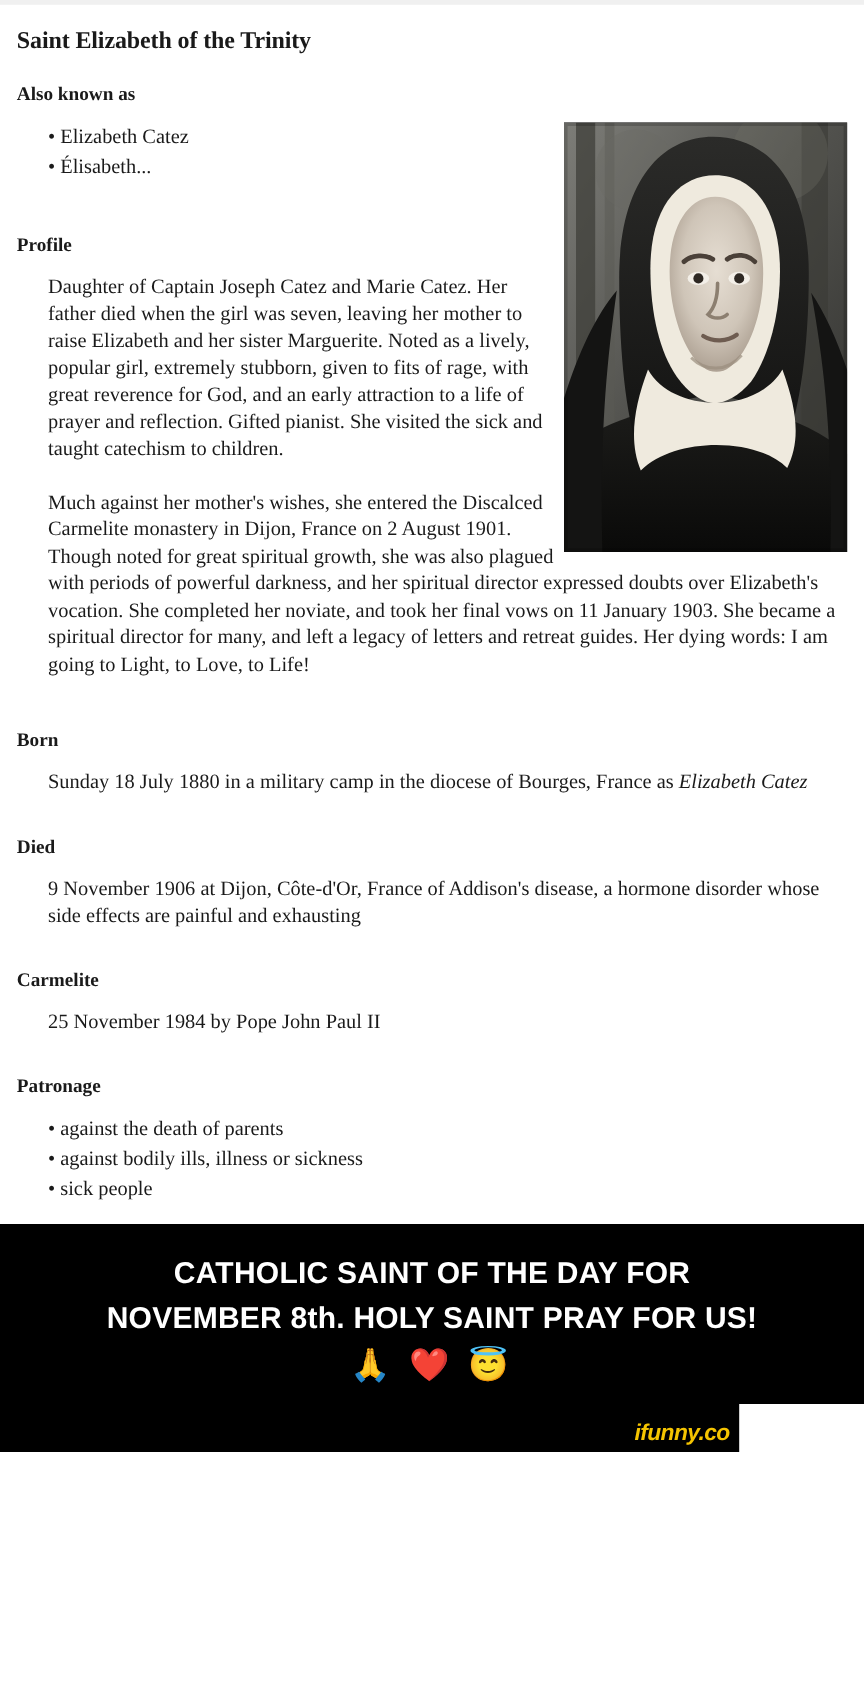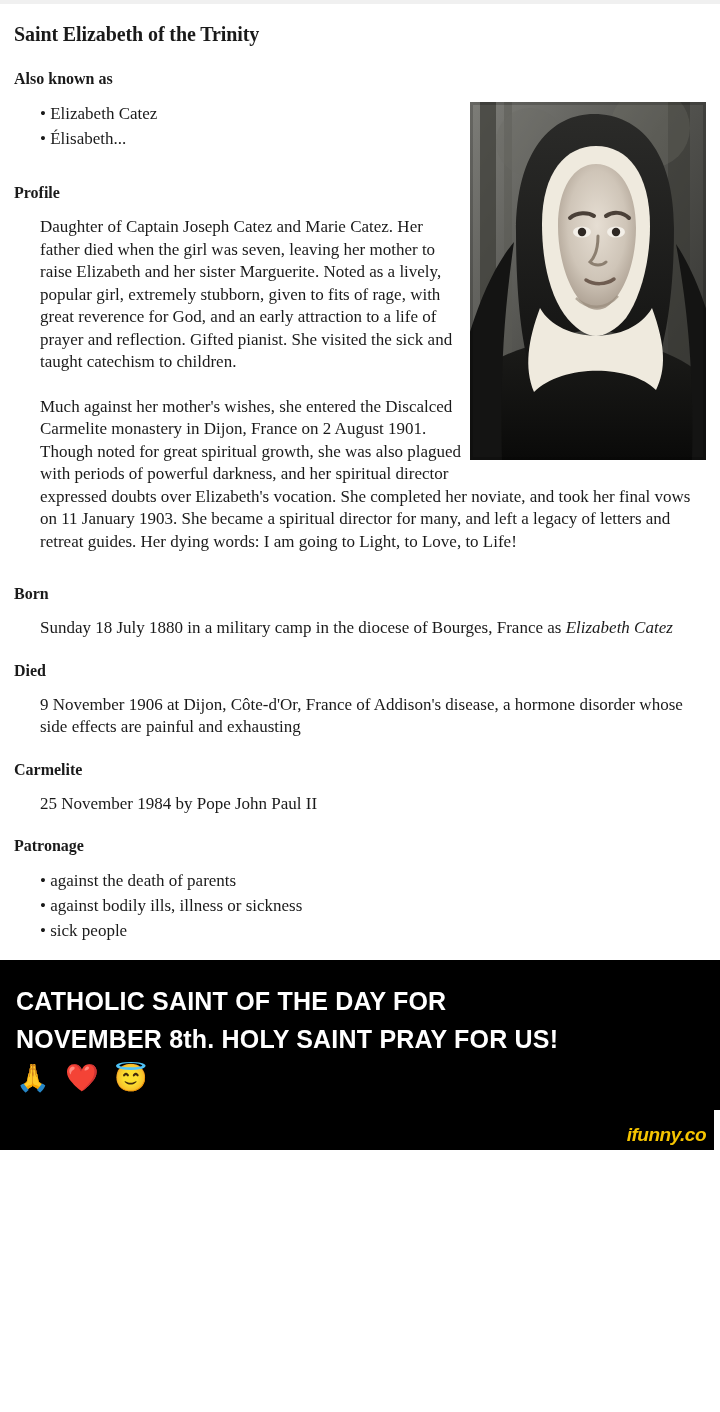--- a/index.html
+++ b/index.html
@@ -32,21 +32,21 @@
     font-size: 20px;
     font-weight: bold;
     line-height: 28px;
     margin: 6px 0 20px 0;
     letter-spacing: -0.1px;
   }
   .section-head {
     font-size: 16px;
     font-weight: bold;
     line-height: 22px;
-    margin: 4px 0 12px 0;
+    margin: 16px 0 12px 0;
   }
   .indent {
     padding-left: 26px;
   }
   .bullets {
     list-style: none;
     margin: 0 0 0 0;
     padding: 0;
   }
   .bullets li {
@@ -85,37 +85,37 @@
   .gap-sm { height: 16px; }
   .gap-md { height: 26px; }
 
   .profile-block { margin-top: 12px; }
 
   .banner {
     background: #000000;
     color: #ffffff;
     width: 720px;
     padding: 22px 16px 14px 16px;
-    text-align: left;
+    text-align: center;
   }
   .banner-line {
     font-size: 25px;
     font-weight: bold;
     line-height: 38px;
     letter-spacing: 0.2px;
   }
   .banner-emoji {
     font-size: 27px;
     line-height: 36px;
     margin-top: 2px;
     letter-spacing: 4px;
   }
   .footer {
     background: #000000;
-    width: 714px;
+    width: 616px;
     height: 40px;
     position: relative;
   }
   .watermark {
     position: absolute;
     right: 8px;
     bottom: 4px;
     font-size: 19px;
     font-weight: bold;
     font-style: italic;

